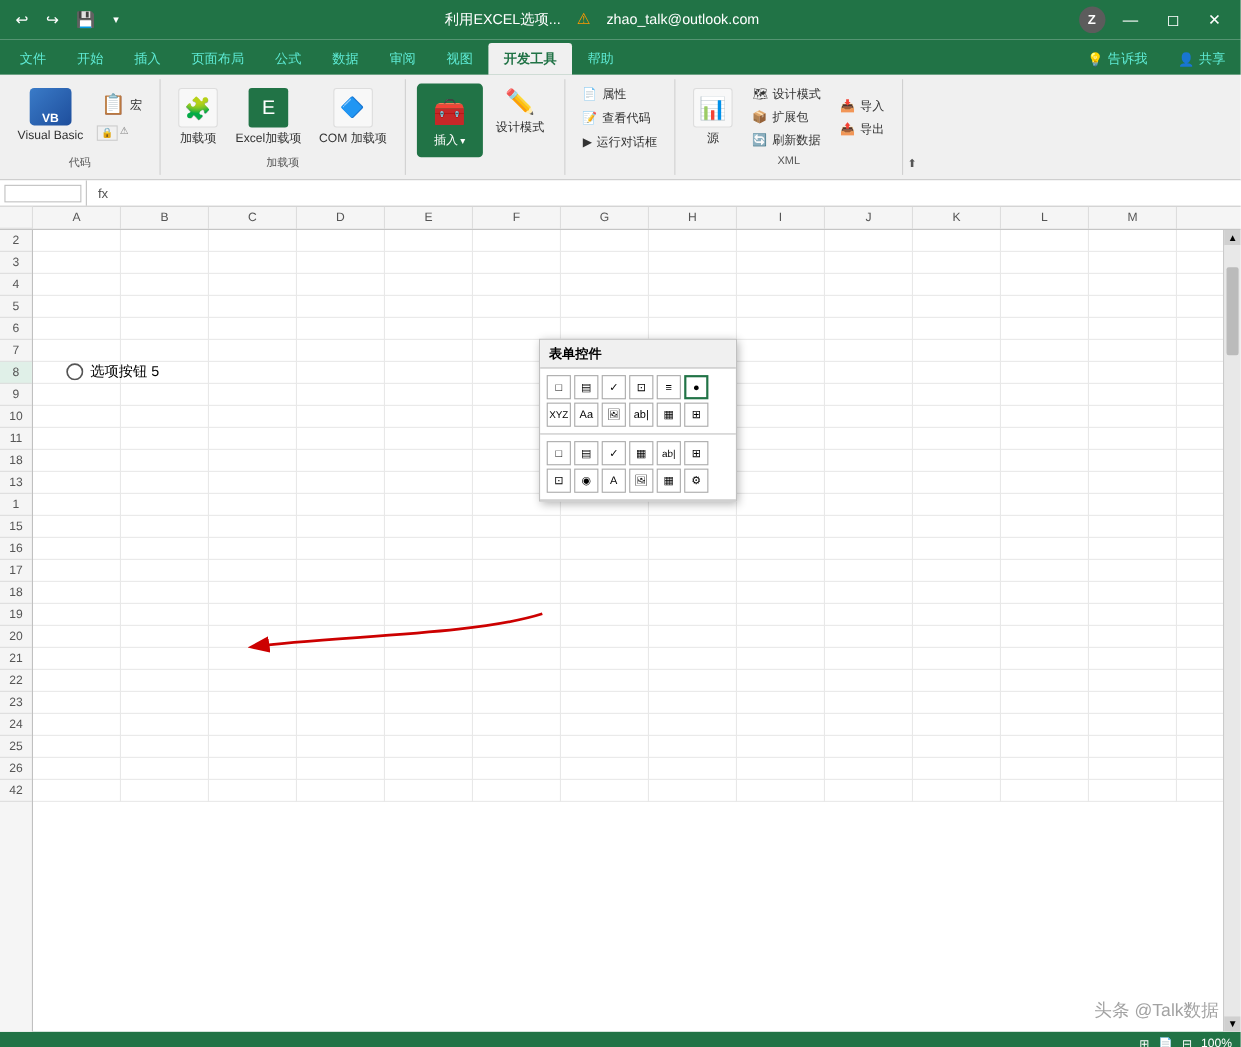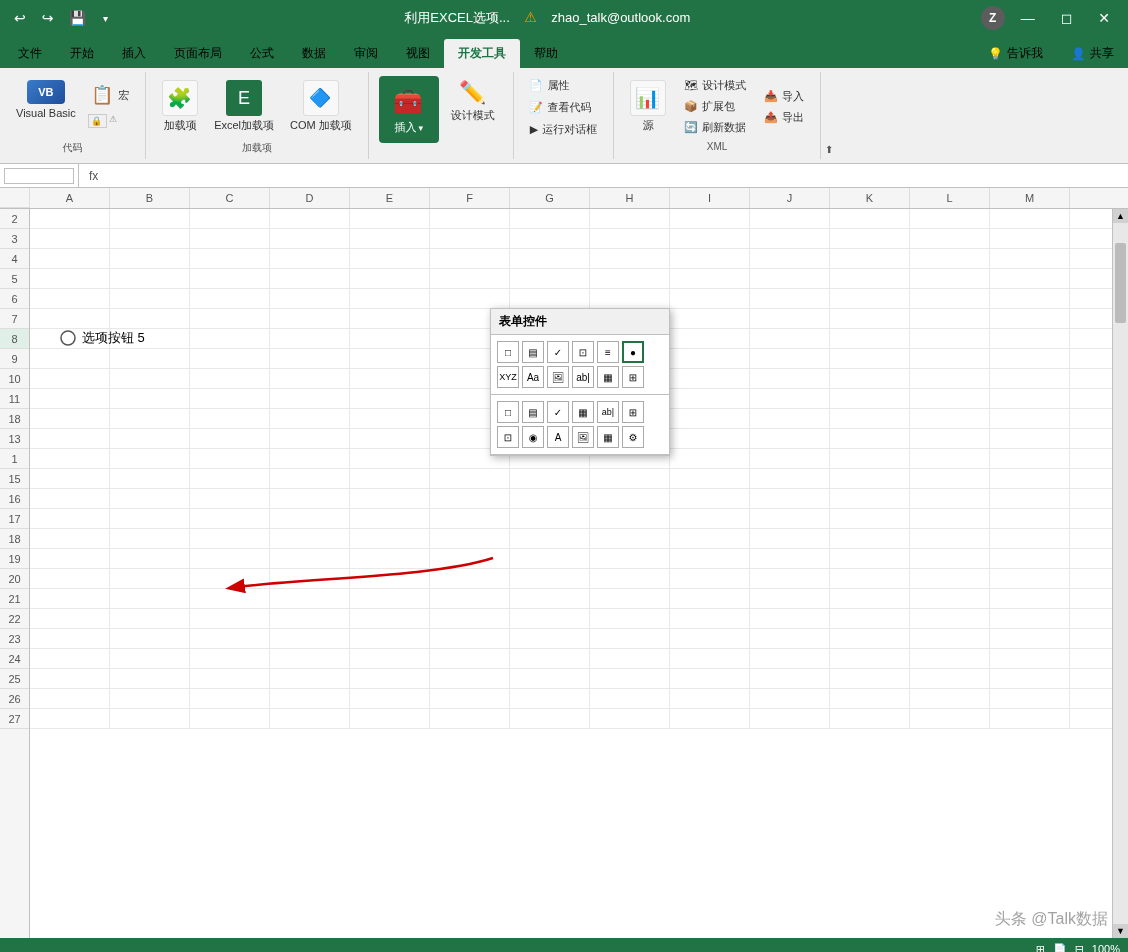--- a/index.html
+++ b/index.html
@@ -63,21 +63,21 @@
     
     .ribbon-tabs {
       background: #217346;
       height: 32px;
       display: flex;
       align-items: flex-end;
       padding-left: 4px;
     }
     .ribbon-tab {
       padding: 6px 14px;
-      color: #000000;
+      color: #5eead4;
       font-size: 12px;
       cursor: pointer;
       border-radius: 3px 3px 0 0;
       background: none;
       border: none;
     }
     .ribbon-tab.dev-active {
       background: #f0f0f0;
       color: #217346;
       font-weight: bold;
@@ -136,25 +136,25 @@
       background: none;
       border: none;
       font-size: 11px;
       color: #333;
       white-space: nowrap;
     }
 
     
     .vb-icon {
       width: 38px;
-      height: 24px;
+      height: 34px;
       background: linear-gradient(135deg, #3a7bc8 0%, #1e4e9c 100%);
       border-radius: 4px;
       display: flex;
-      align-items: center;
+      align-items: flex-end;
       justify-content: center;
       color: white;
       font-weight: bold;
       font-size: 13px;
       margin-bottom: 3px;
     }
 
     
     .insert-btn-featured {
       background: #217346;
@@ -527,21 +527,21 @@
       <div class="row-header">17</div>
       <div class="row-header">18</div>
       <div class="row-header">19</div>
       <div class="row-header">20</div>
       <div class="row-header">21</div>
       <div class="row-header">22</div>
       <div class="row-header">23</div>
       <div class="row-header">24</div>
       <div class="row-header">25</div>
       <div class="row-header">26</div>
-      <div class="row-header">27</div>
+      <div class="row-header">42</div>
     </div>
 
     <div style="flex:1;position:relative;overflow:hidden;">
 
       <div id="grid-rows">
 
       <div style="display: flex; border-bottom: 1px solid rgb(232, 232, 232); height: 20px;">
             <div style="width: 80px; height: 20px; border-right: 1px solid rgb(232, 232, 232); font-size: 11px; padding: 0px 2px; flex-shrink: 0;"></div>
             <div style="width: 80px; height: 20px; border-right: 1px solid rgb(232, 232, 232); font-size: 11px; padding: 0px 2px; flex-shrink: 0;"></div>
             <div style="width: 80px; height: 20px; border-right: 1px solid rgb(232, 232, 232); font-size: 11px; padding: 0px 2px; flex-shrink: 0;"></div>

